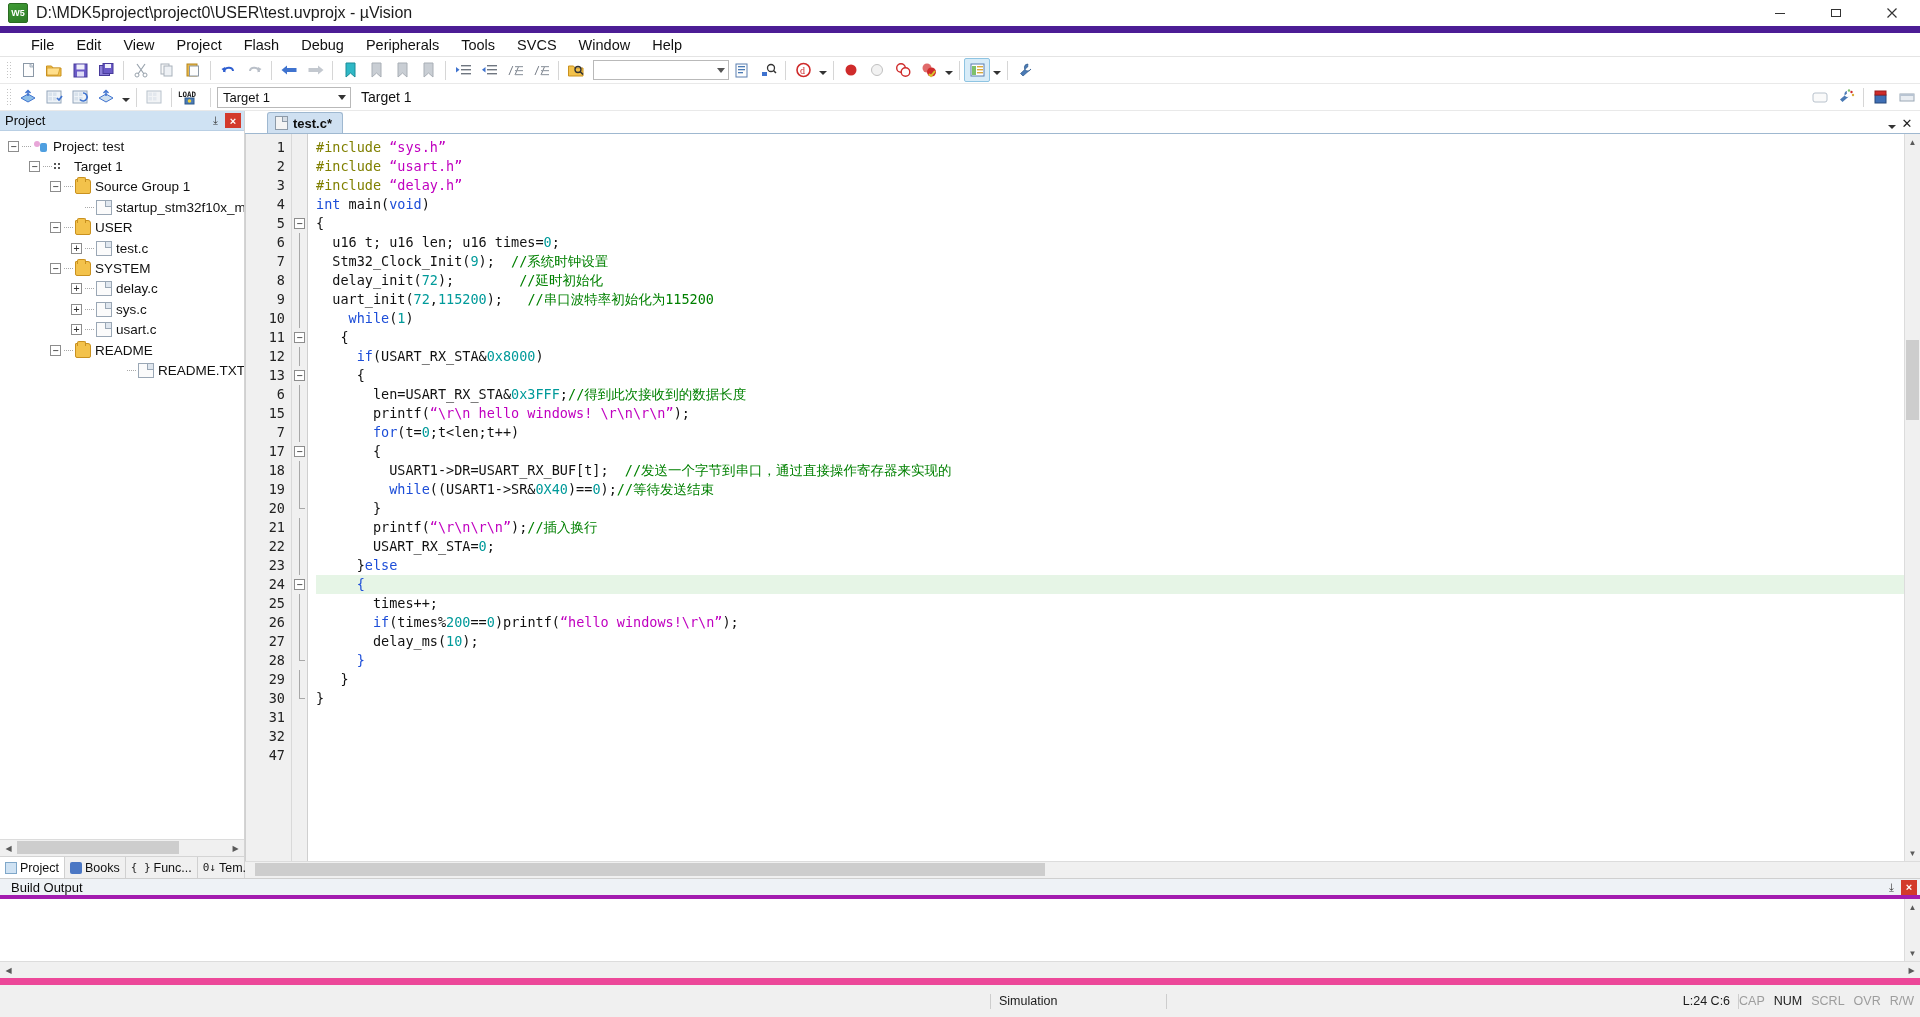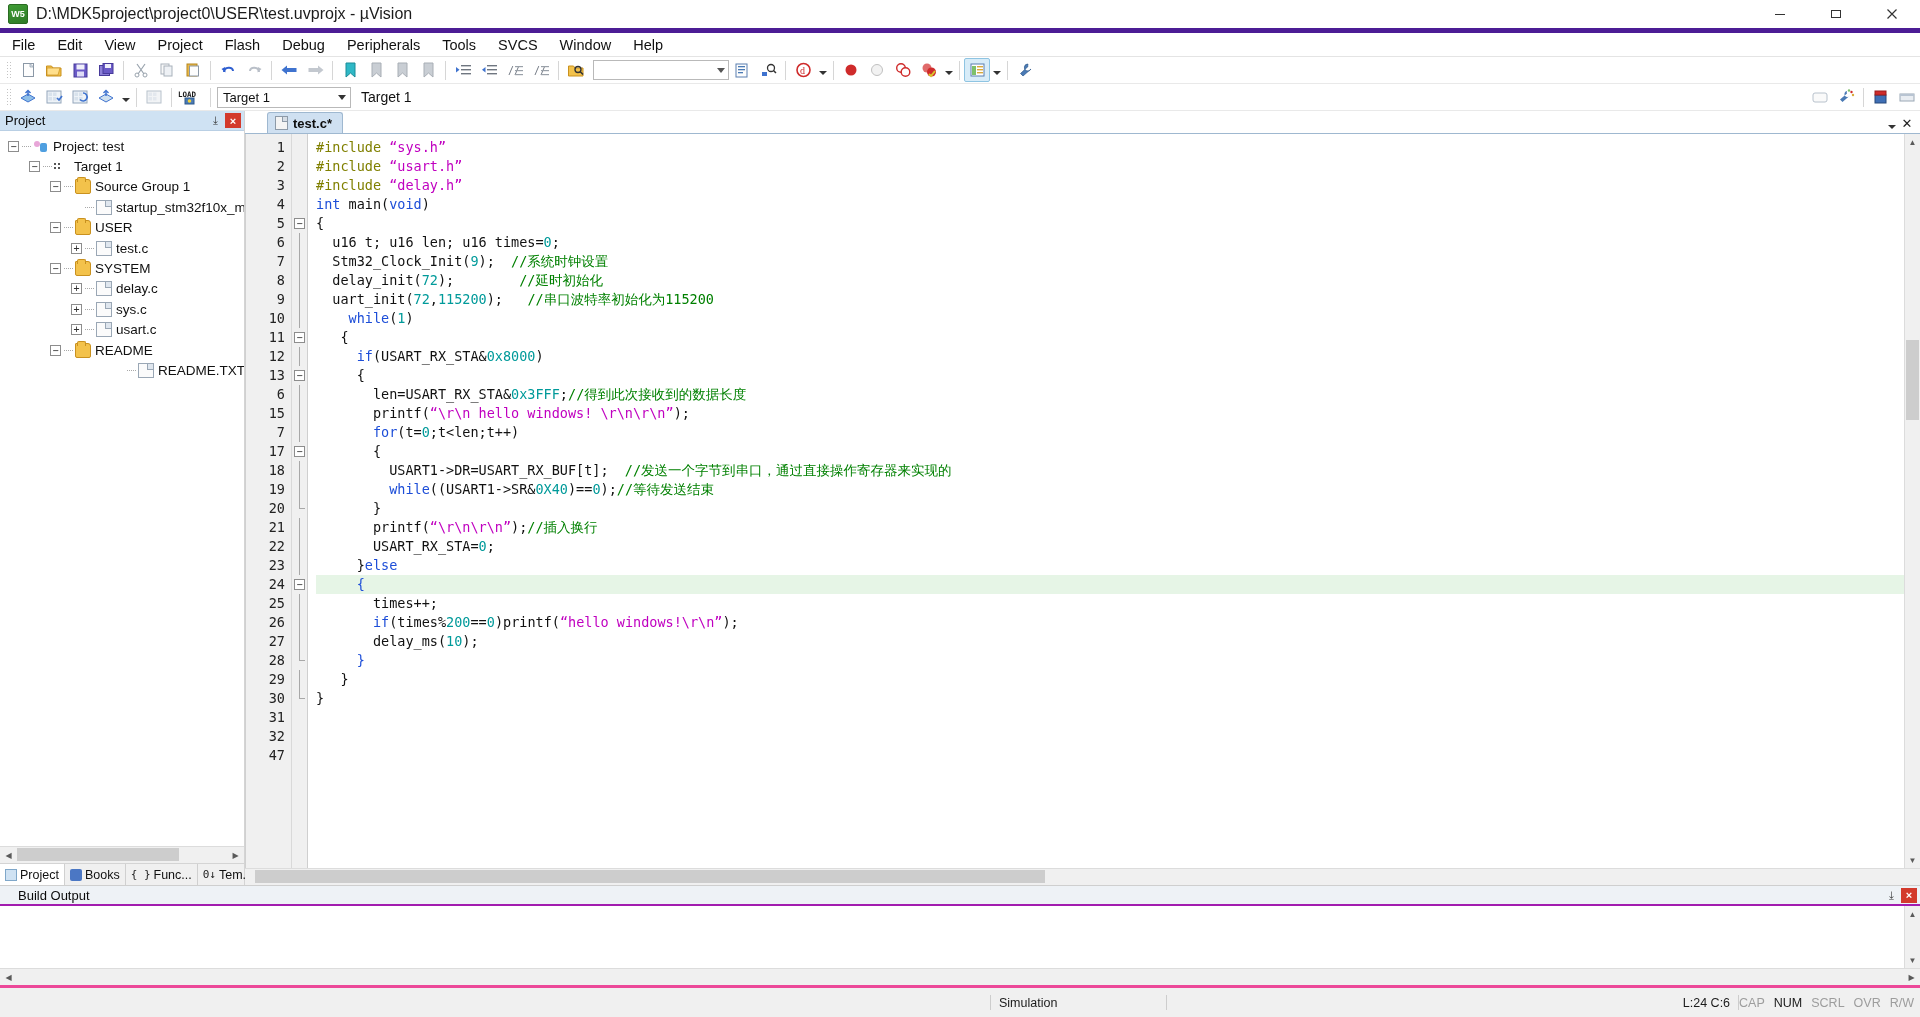--- a/index.html
+++ b/index.html
@@ -10,21 +10,21 @@
     background: #ffffff;
     font-family: "Liberation Sans", sans-serif;
   }
   .app { position: relative; width: 1920px; height: 1017px; display: flex; flex-direction: column; background: #ffffff; }
 
   
   .titlebar {
     height: 33px; min-height: 33px;
     display: flex; align-items: center;
     background: #ffffff;
-    border-bottom: 5px solid #4c1d95;
+    border-bottom: 7px solid #4c1d95;
   }
   .app-icon {
     width: 20px; height: 20px; margin-left: 8px; margin-right: 8px;
     background: linear-gradient(160deg,#3f9c35 0%, #2e7a26 100%);
     border: 1px solid #2a6b22; border-radius: 2px;
     position: relative; flex: 0 0 auto;
   }
   .app-icon:after {
     content: "W5"; position: absolute; left: 0; top: 0; right: 0; bottom: 0;
     color: #fff; font-size: 9px; line-height: 18px; text-align: center; font-weight: bold;
@@ -35,21 +35,21 @@
     width: 56px; height: 33px; display: flex; align-items: center; justify-content: center;
     color: #333; font-size: 15px; background: transparent;
   }
   .win-btn.close { color: #333; }
   .win-btn svg { display: block; }
 
   
   .menubar {
     height: 24px; min-height: 24px;
     display: flex; align-items: center;
-    background: #ffffff; padding-left: 1px;
+    background: #ffffff; padding-left: 20px;
     border-bottom: 1px solid #e4e4e4;
   }
   .menu-item {
     font-size: 14.5px; color: #111; padding: 2px 11px; white-space: nowrap;
   }
 
   
   .toolbar {
     height: 27px; min-height: 27px;
     display: flex; align-items: center;
@@ -262,30 +262,30 @@
   .ehs-track { flex: 1 1 auto; height: 16px; position: relative; }
   .ehs-thumb { position: absolute; left: 10px; top: 1px; width: 790px; height: 13px; background: #cdcdcd; }
 
   
   .build-pane {
     height: 100px; min-height: 100px; display: flex; flex-direction: column;
     border-top: 1px solid #cfcfcf; background: #ffffff;
   }
   .build-title {
     height: 20px; min-height: 20px; display: flex; align-items: center;
-    background: #eef2f6; border-bottom: 2px solid #a21caf;
-    font-size: 13px; color: #0b0b0b; padding-left: 18px;
+    background: #eef2f6; border-bottom: 4px solid #a21caf;
+    font-size: 13px; color: #0b0b0b; padding-left: 11px;
   }
   .build-body { flex: 1 1 auto; background: #ffffff; position: relative; display: flex; }
   .build-text { flex: 1 1 auto; font-family: "DejaVu Sans Mono", monospace; font-size: 12.5px; color: #111; padding: 3px 5px; white-space: pre; }
 
   
   .statusbar {
-    height: 32px; min-height: 21px; display: flex; align-items: center;
-    background: #f0f0f0; border-top: 3px solid #ec4899;
+    height: 39px; min-height: 21px; display: flex; align-items: center;
+    background: #f0f0f0; border-top: 7px solid #ec4899;
     font-size: 12.5px; color: #1b1b1b; justify-content: flex-end;
   }
   .sb-cell { padding: 0 8px; height: 21px; display: flex; align-items: center; white-space: nowrap; }
   .sb-sep { width: 1px; height: 15px; background: #cdcdcd; }
   .sb-grow { flex: 1 1 auto; }
   .sb-dim { color: #9d9d9d; }
   .sb-flags { display: flex; gap: 9px; padding-right: 6px; }
 </style>
 </head>
 <body>

